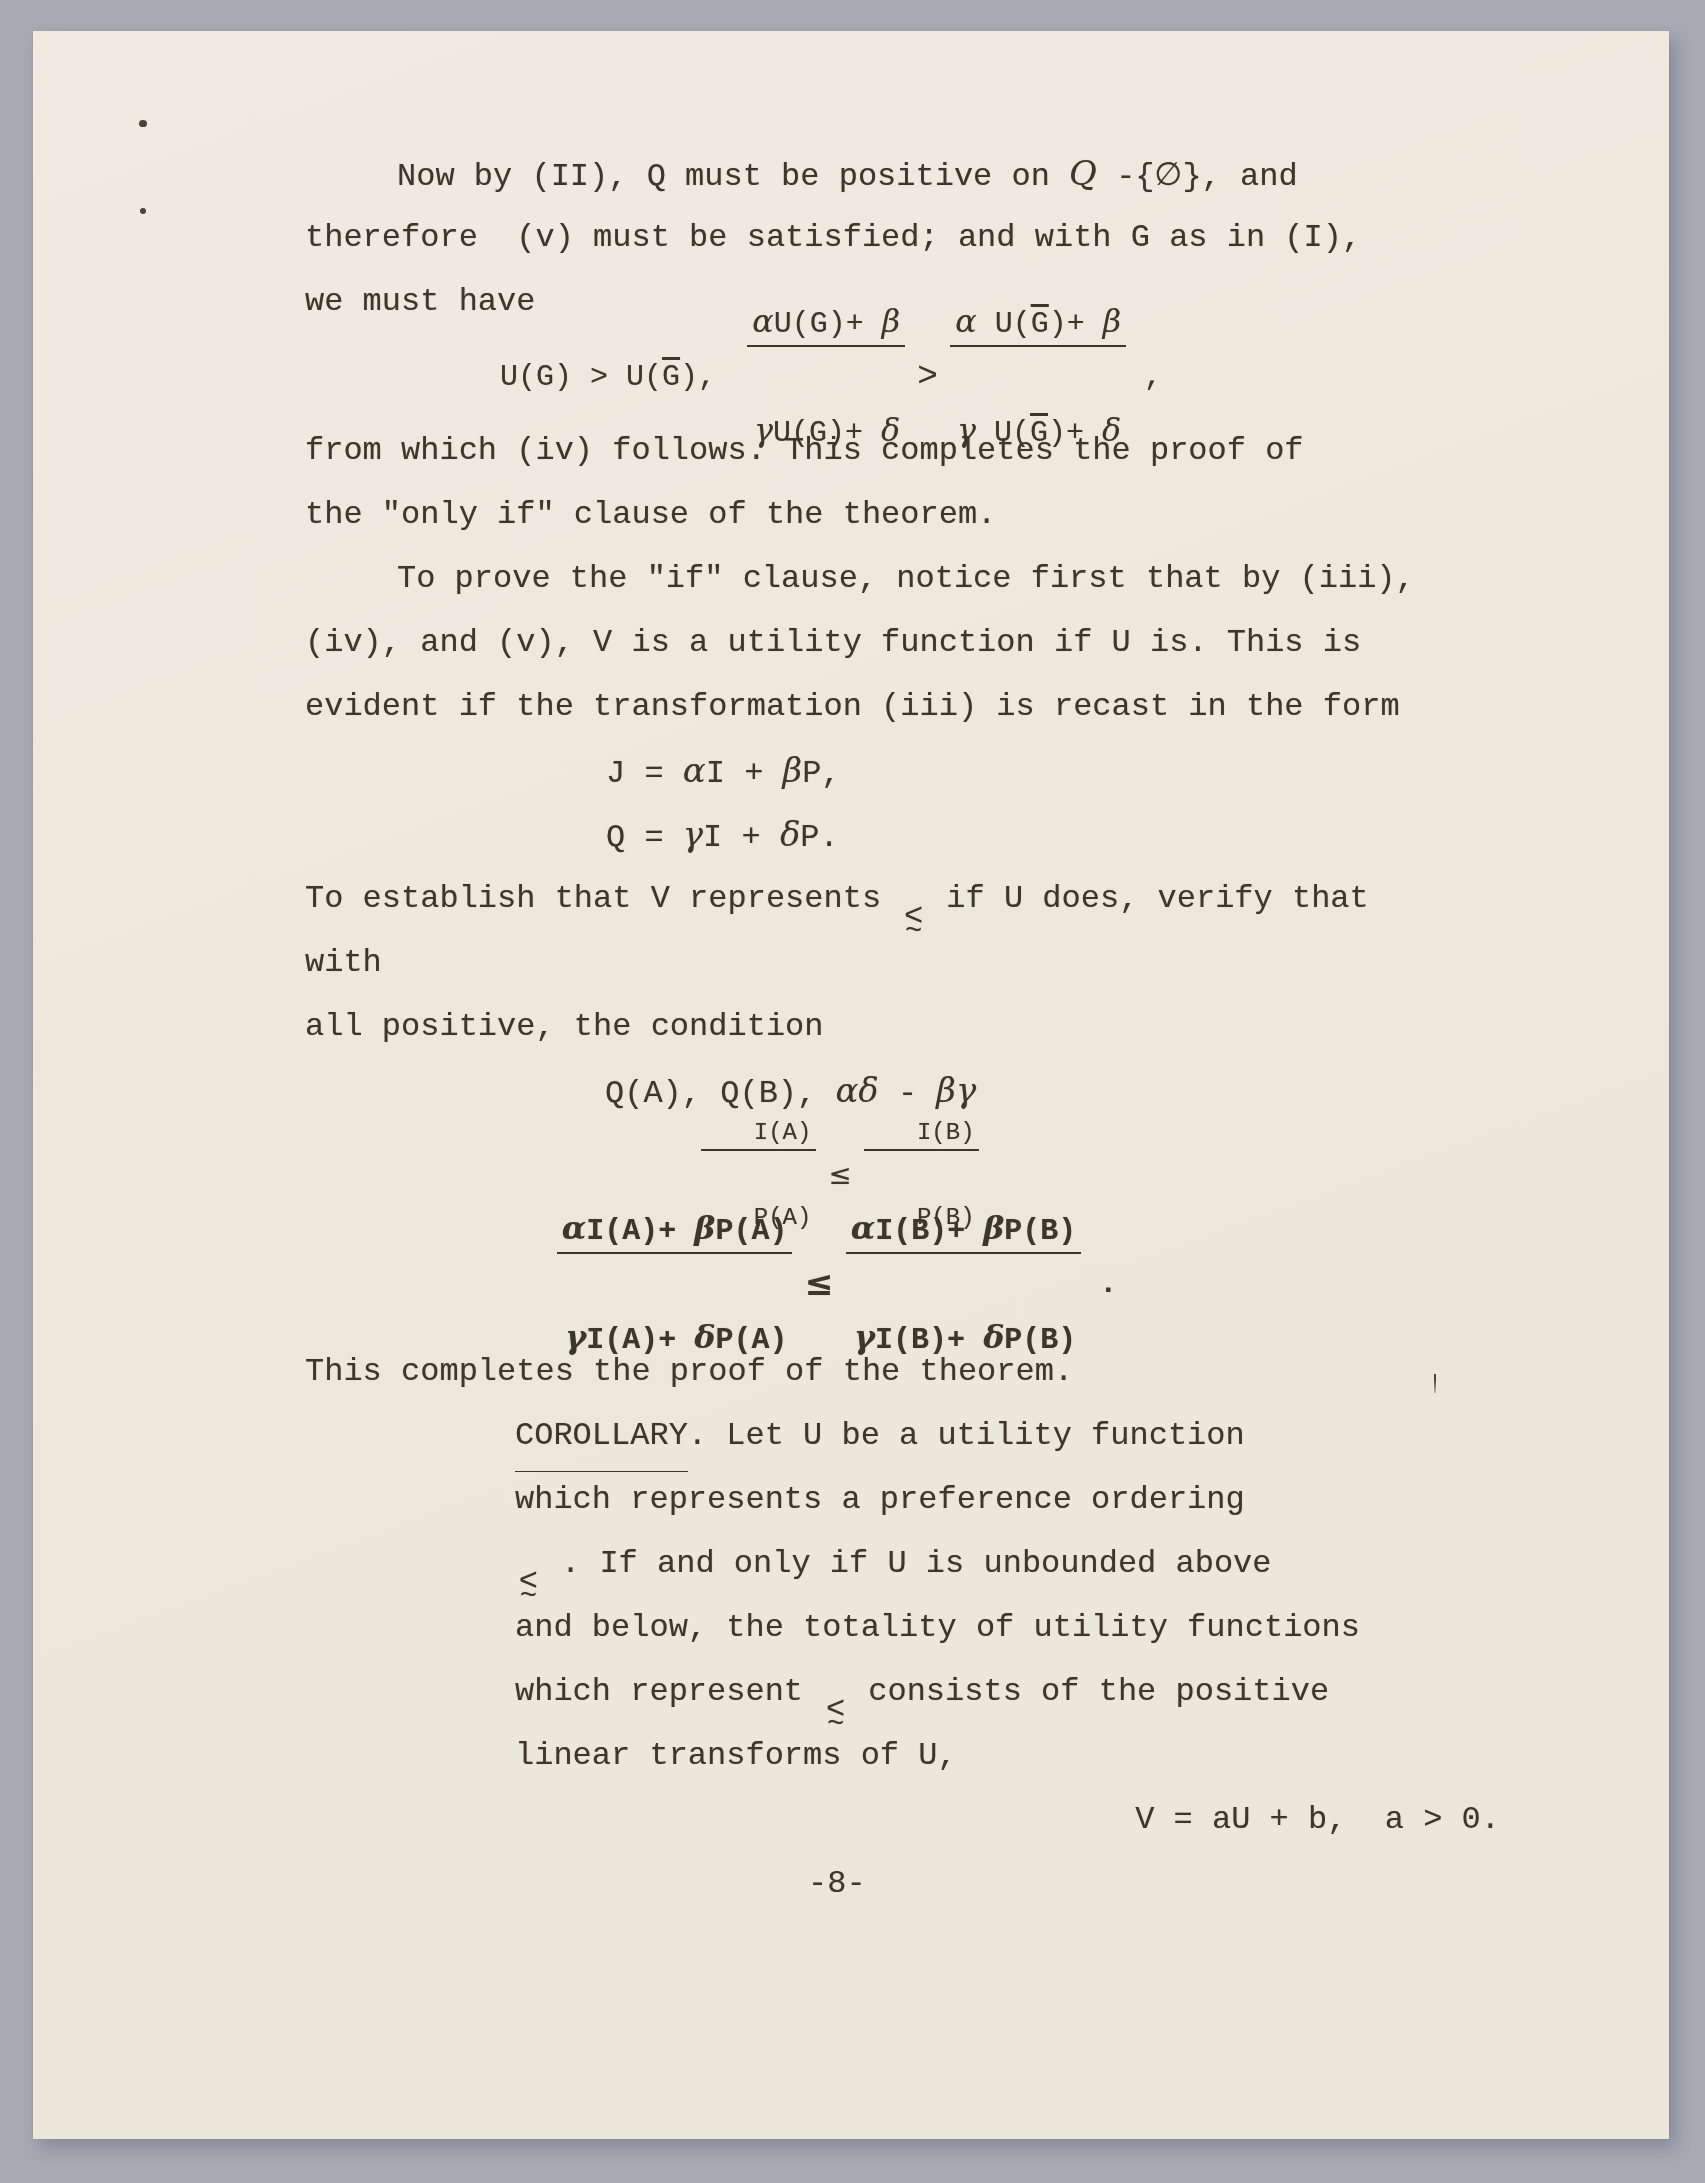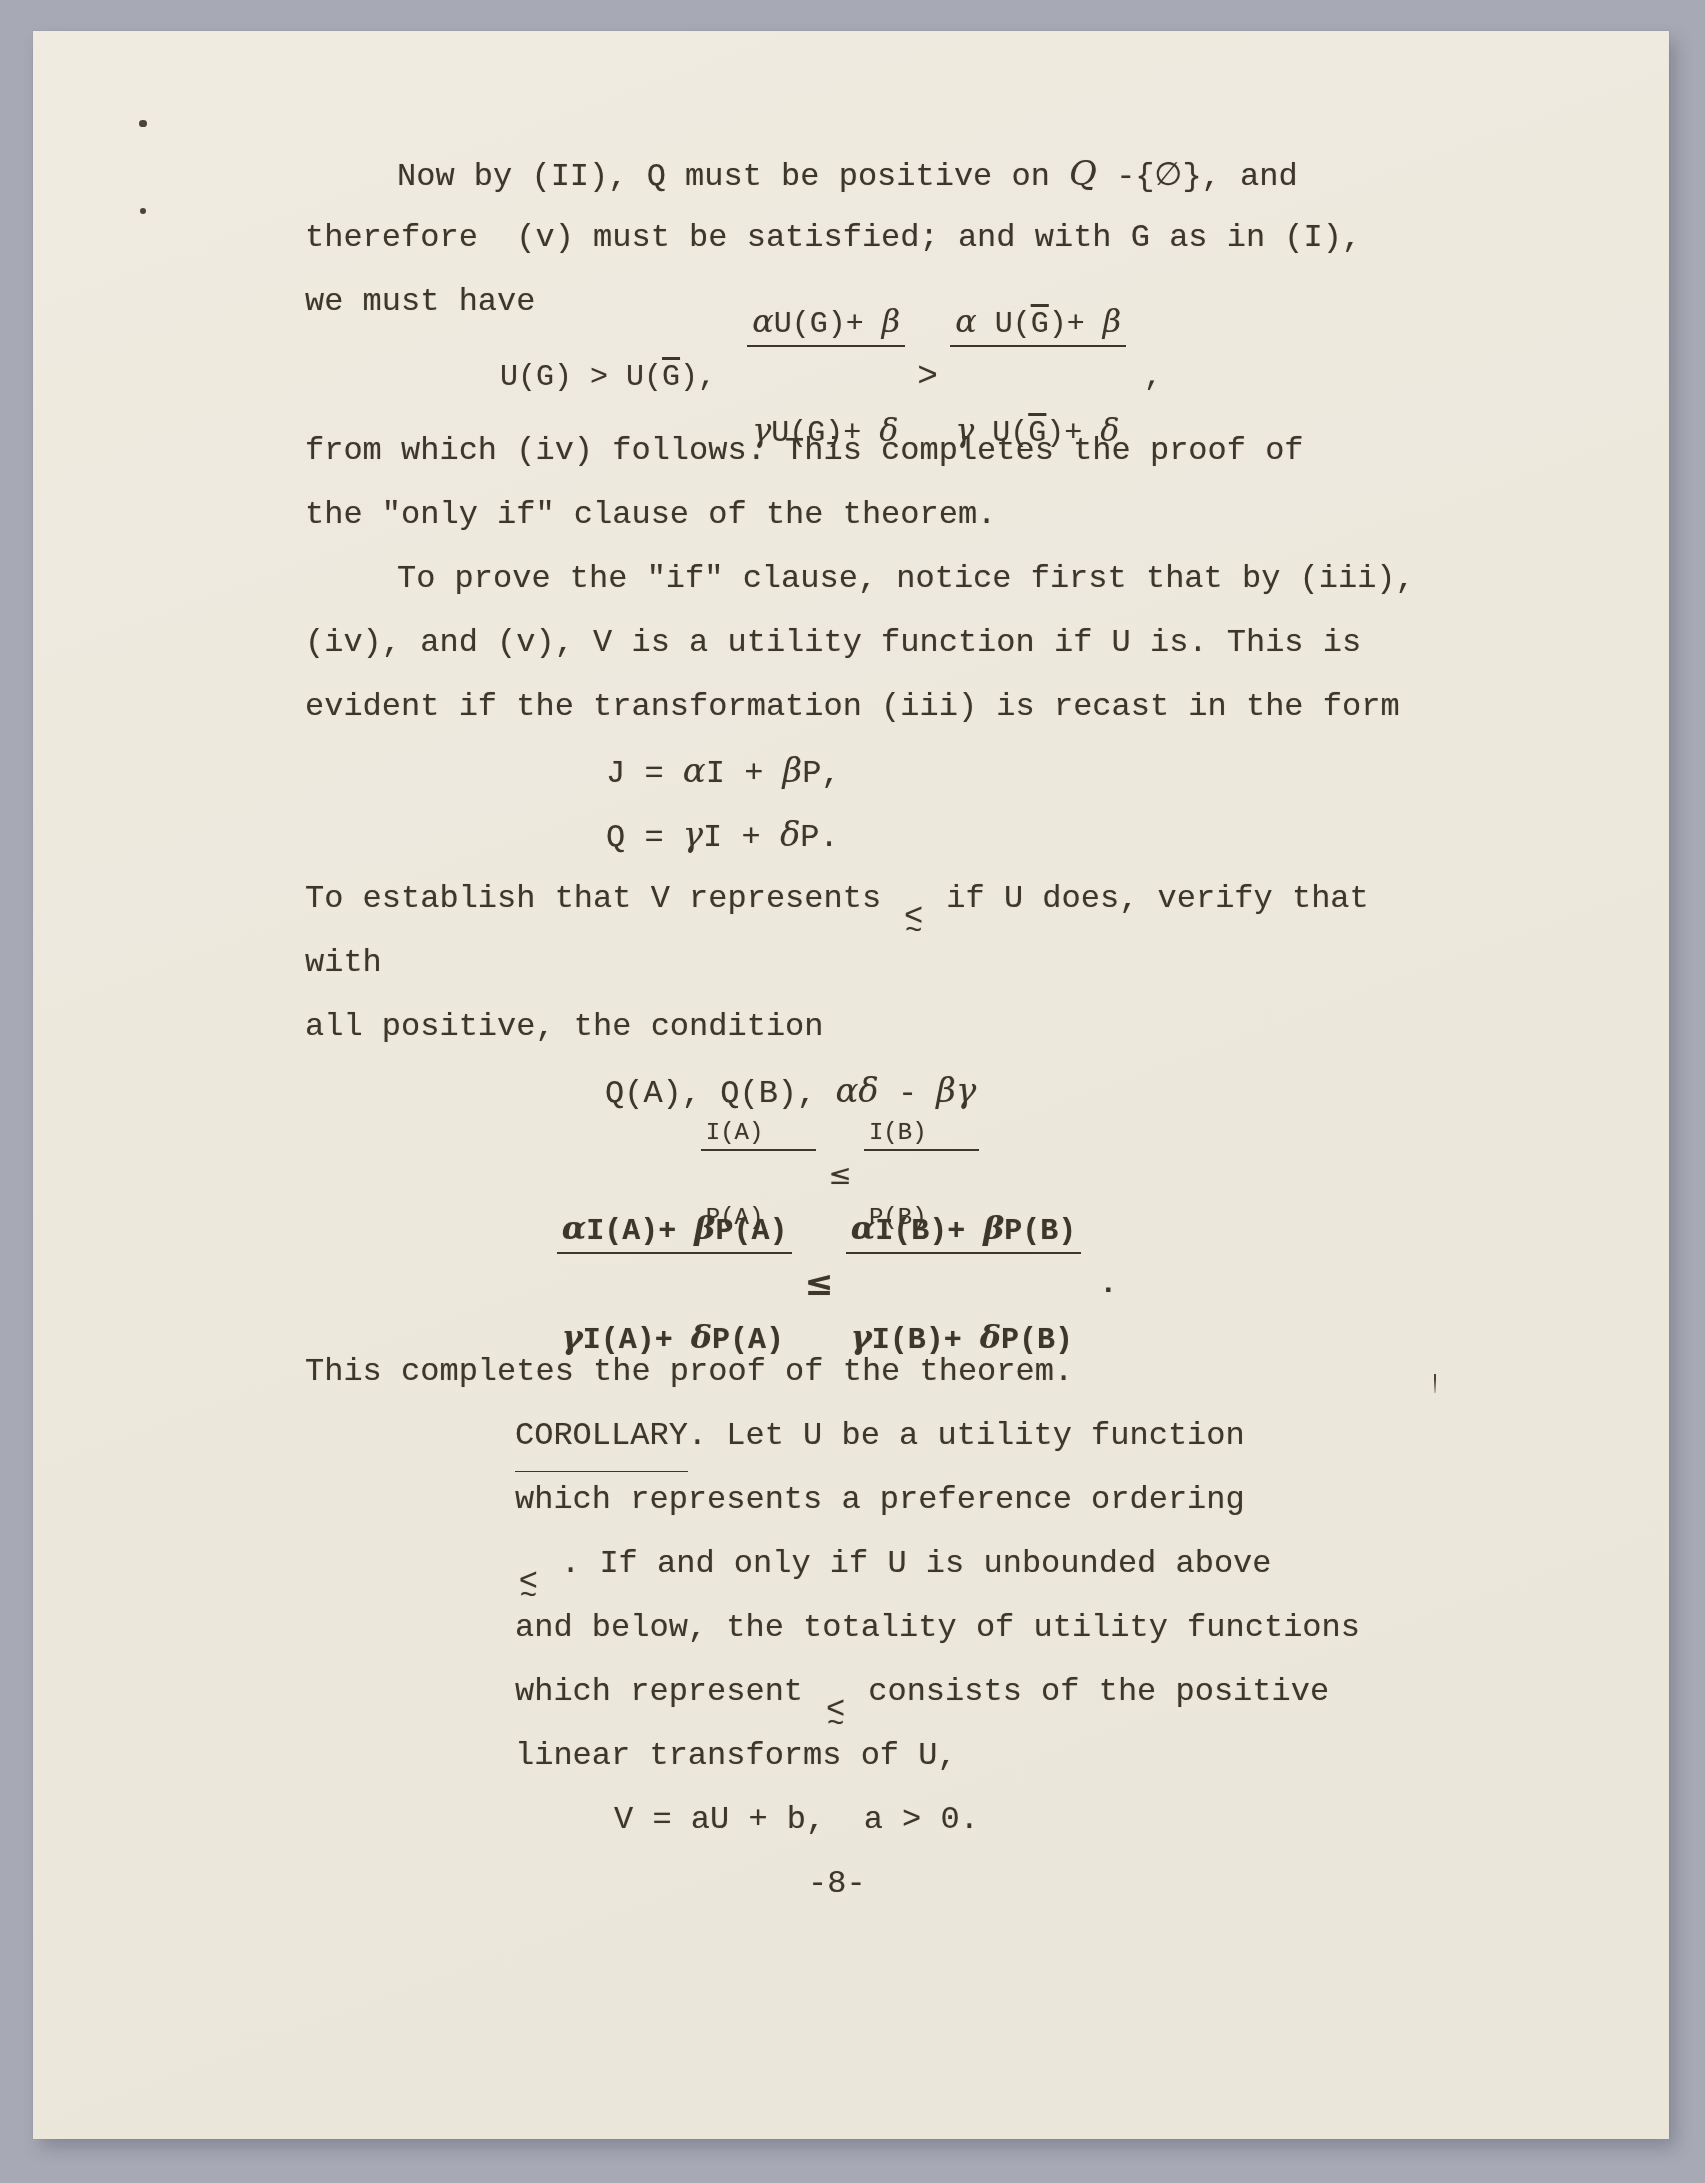--- a/index.html
+++ b/index.html
@@ -17,27 +17,27 @@
   .content{
     position:absolute;left:272px;top:111px;width:1195px;
     color:#3c362b;font-size:32px;
     text-shadow:0 0 1px rgba(70,62,48,0.35);
   }
   .line{height:64px;line-height:64px;white-space:pre;}
   .indent{padding-left:92px;}
   .coro{padding-left:210px;}
   .eqline-jq{padding-left:301px;}
   .eqline-qab{padding-left:300px;}
-  .eqline-v{padding-left:309px;}
+  .eqline-v{padding-left:309px;text-align:right;}
   .pageno{padding-left:503px;}
   .eqblock{display:flex;align-items:center;white-space:pre;}
   .eq1{height:85px;padding-left:195px;font-size:30px;}
   .eqs{height:104px;padding-left:396px;font-size:24px;}
   .eqb{height:113px;padding-left:252px;font-size:30px;font-weight:bold;}
-  .frac{display:inline-block;text-align:left;vertical-align:middle;line-height:1.05;}
+  .frac{display:inline-block;text-align:right;vertical-align:middle;line-height:1.05;}
   .frac .num{display:block;border-bottom:2.9px solid #3c362b;padding:1px 4.8px 3.8px;}
   .frac .den{display:block;padding:3.8px 4.8px 0;}
   .rel{padding:0 12.4px;font-size:1.15em;}
   .eqgap{padding:0 6.7px;}
   .hw{font-family:"DejaVu Serif",serif;font-style:italic;font-size:1.06em;}
   .sy{font-family:"DejaVu Sans",sans-serif;}
   .ol{text-decoration:overline;}
   .ul{border-bottom:1.9px solid #3c362b;padding-bottom:17px;}
   .psim{display:inline-flex;flex-direction:column;align-items:center;
         vertical-align:-0.55em;line-height:0.52;margin:0 3.8px;}

